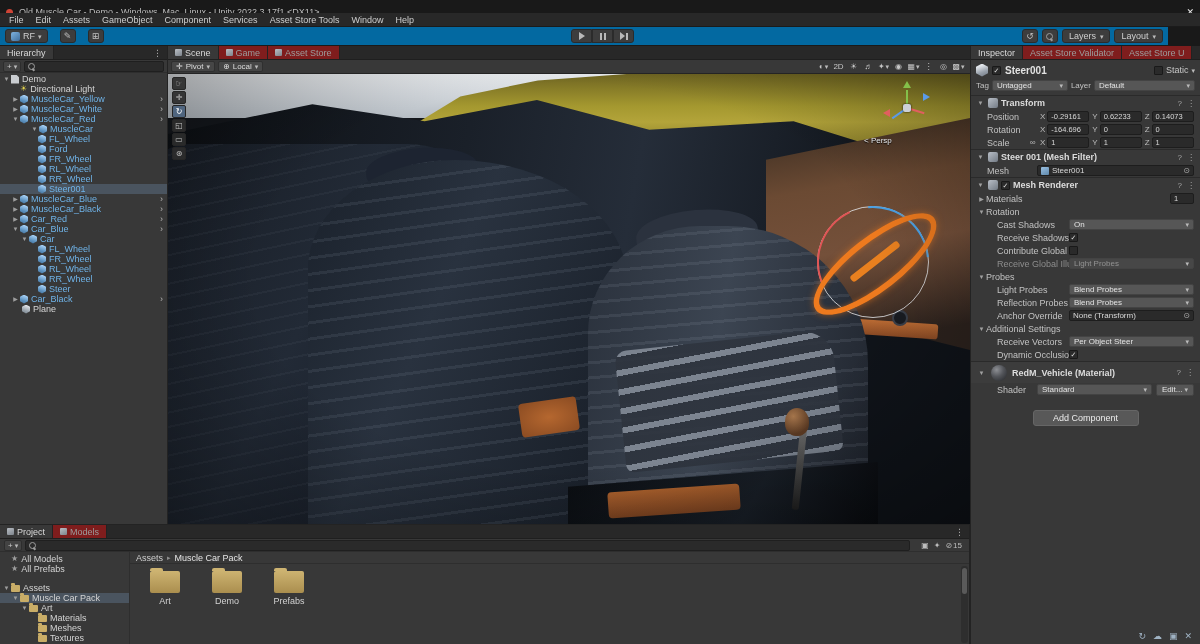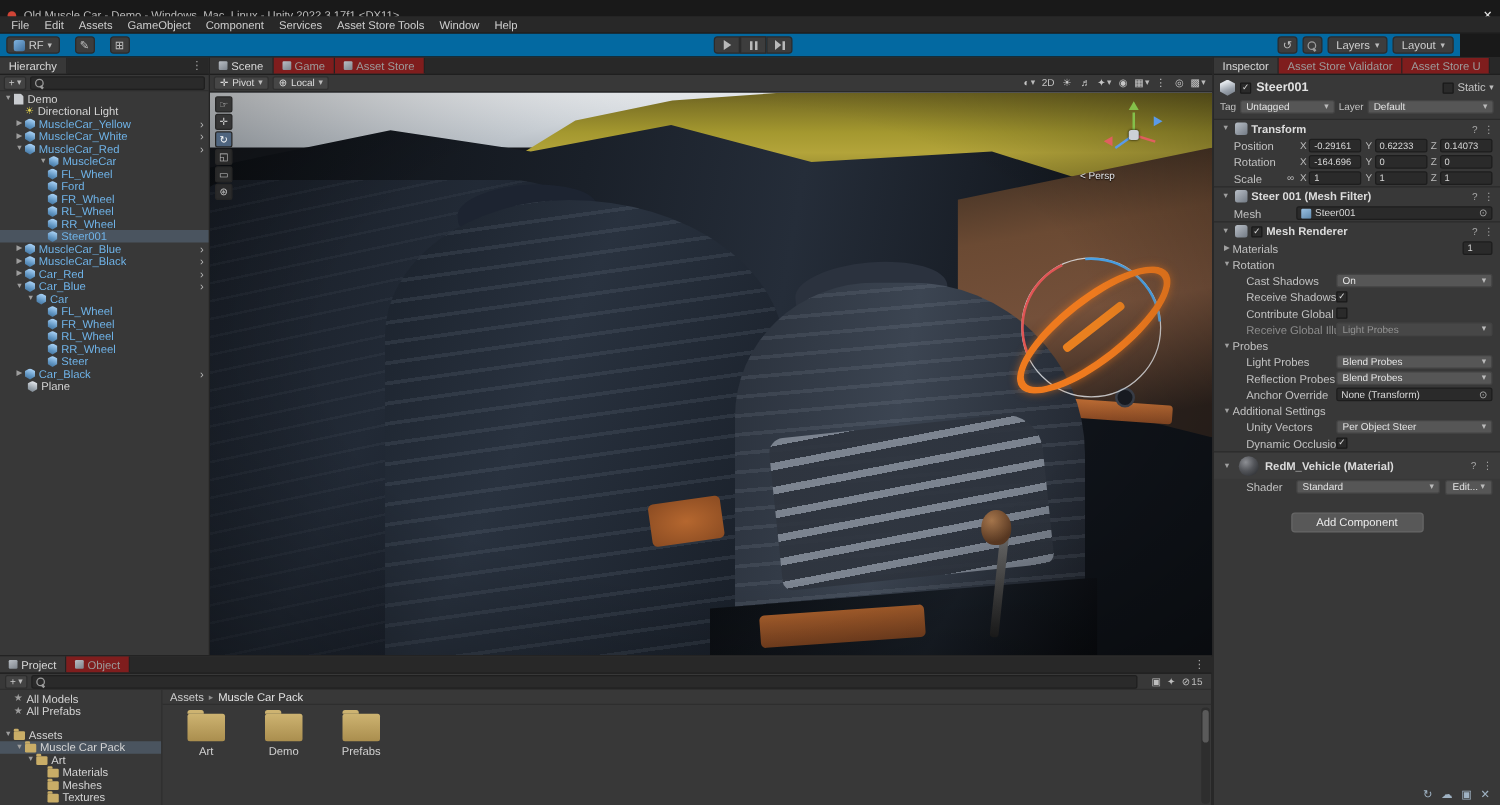--- a/index.html
+++ b/index.html
@@ -695,21 +695,21 @@
       <span class="objfield">
         <span>None (Transform)</span>
         <span class="pick">⊙</span>
       </span>
     </div>
     <div class="row pl14">
       <span class="fold">▼</span>
       <span class="lab">Additional Settings</span>
     </div>
     <div class="row pl26">
-      <span class="lab w72">Unity Vectors</span>
+      <span class="lab w72">Receive Vectors</span>
       <span class="dd grow">
           <span>Per Object Steer</span>
           <span class="caret">▾</span>
         </span>
     </div>
     <div class="row pl26">
       <span class="lab w72">Dynamic Occlusion</span>
       <span class="chk">✓</span>
     </div>
 
@@ -738,21 +738,21 @@
   </div>
 
   <div id="project" class="panel">
     <div class="tabstrip">
         <div class="tab active">
           <span class="tabico"></span>
           <span>Project</span>
         </div>
         <div class="tab">
           <span class="tabico"></span>
-          <span>Object</span>
+          <span>Models</span>
         </div>
         <span class="kebab">⋮</span>
       </div>
     <div class="proj-toolbar">
       <div class="mini-btn">
         <span>+</span>
         <span class="caret">▾</span>
       </div>
       <div class="searchbox proj-search">
         <span class="magico"></span>

